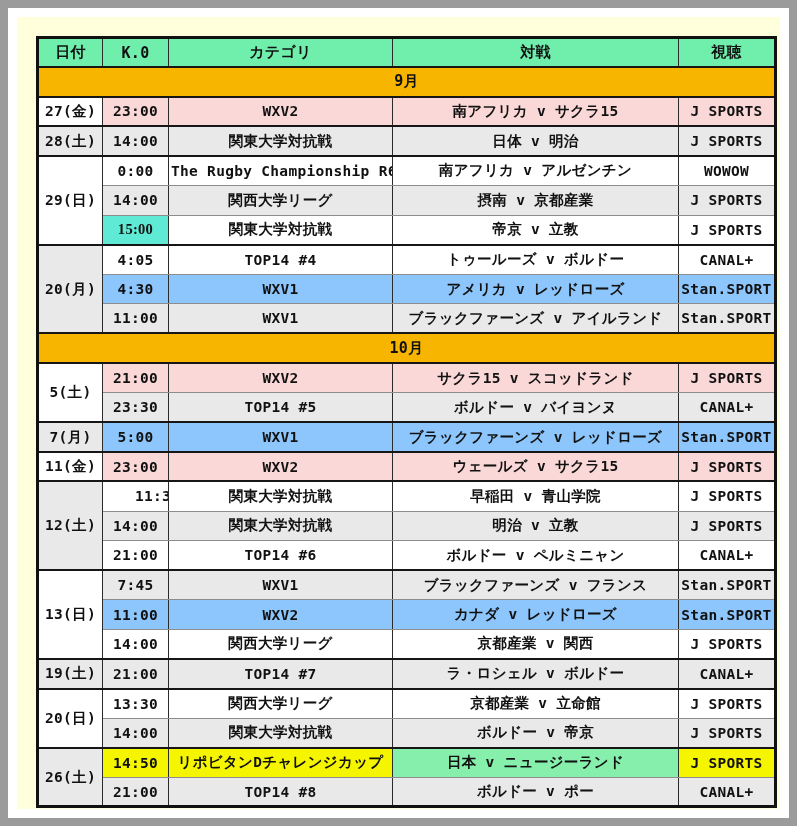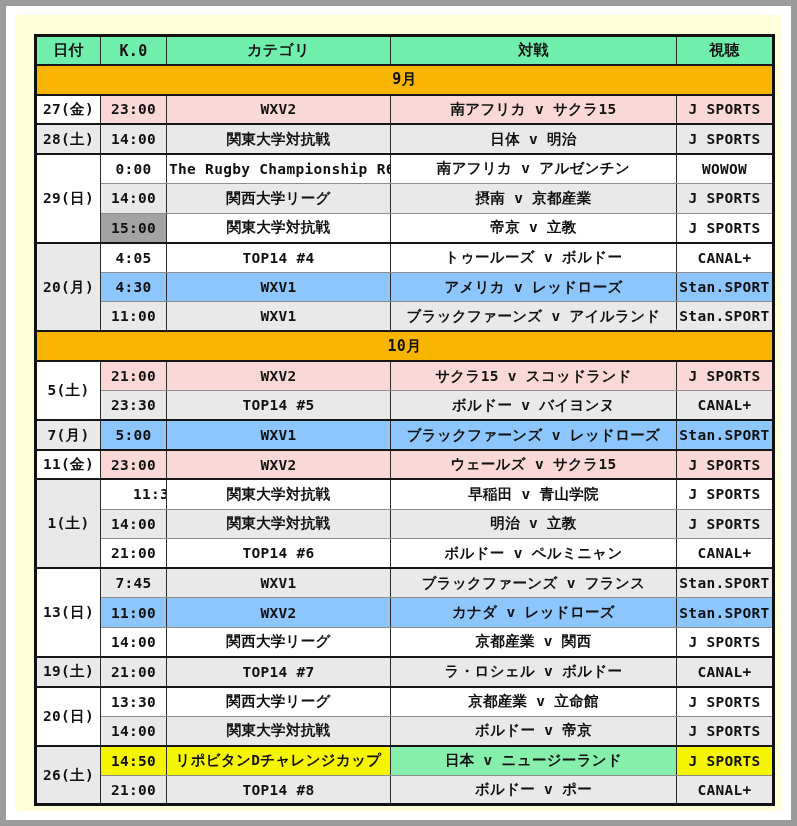--- a/index.html
+++ b/index.html
@@ -5,21 +5,21 @@
   html, body {
     margin: 0;
     padding: 0;
     background: #e6e6e6;
     font-family: "DejaVu Sans Mono", "DejaVu Sans", "Liberation Sans", sans-serif;
   }
   .canvas {
     box-sizing: border-box;
     width: 797px;
     height: 826px;
-    border: 6px solid #14b8a6;
+    border: 8px solid #14b8a6;
     background: #ffffff;
     padding: 9px;
   }
   .paper {
     box-sizing: border-box;
     width: 100%;
     height: 100%;
     padding: 19px;
   }
   table.sched {
@@ -101,21 +101,21 @@
             <td style="background: rgb(255, 255, 255); margin-top: 44px;">南アフリカ v アルゼンチン</td>
             <td style="background: rgb(255, 255, 255);">WOWOW</td>
           </tr>
           <tr>
             <td style="background: rgb(233, 233, 233);">14:00</td>
             <td class="cat-cell" style="background: rgb(233, 233, 233);">関西大学リーグ</td>
             <td style="background: rgb(233, 233, 233);">摂南 v 京都産業</td>
             <td style="background: rgb(233, 233, 233);">J SPORTS</td>
           </tr>
           <tr>
-            <td style="background: #a3a3a3;">15:00</td>
+            <td style="background: #5eead4; font-family: Liberation Serif, serif;">15:00</td>
             <td class="cat-cell" style="background: rgb(255, 255, 255);">関東大学対抗戦</td>
             <td style="background: rgb(255, 255, 255);">帝京 v 立教</td>
             <td style="background: rgb(255, 255, 255);">J SPORTS</td>
           </tr>
           <tr class="group-start">
             <td rowspan="3" class="date-cell" style="background: rgb(233, 233, 233);">20(月)</td>
             <td style="background: rgb(255, 255, 255);">4:05</td>
             <td class="cat-cell" style="background: rgb(255, 255, 255);">TOP14 #4</td>
             <td style="background: rgb(255, 255, 255);">トゥールーズ v ボルドー</td>
             <td style="background: rgb(255, 255, 255);">CANAL+</td>
@@ -156,21 +156,21 @@
             <td style="background: rgb(141, 198, 252);">Stan.SPORT</td>
           </tr>
           <tr class="group-start">
             <td rowspan="1" class="date-cell" style="background: rgb(255, 255, 255);">11(金)</td>
             <td style="background: rgb(251, 216, 216);">23:00</td>
             <td class="cat-cell" style="background: rgb(251, 216, 216);">WXV2</td>
             <td style="background: rgb(251, 216, 216);">ウェールズ v サクラ15</td>
             <td style="background: rgb(251, 216, 216);">J SPORTS</td>
           </tr>
           <tr class="group-start">
-            <td rowspan="3" class="date-cell" style="background: rgb(233, 233, 233);">1(土)</td>
+            <td rowspan="3" class="date-cell" style="background: rgb(233, 233, 233);">12(土)</td>
             <td style="background: rgb(255, 255, 255); padding-left: 32px;">11:30</td>
             <td class="cat-cell" style="background: rgb(255, 255, 255);">関東大学対抗戦</td>
             <td style="background: rgb(255, 255, 255);">早稲田 v 青山学院</td>
             <td style="background: rgb(255, 255, 255);">J SPORTS</td>
           </tr>
           <tr>
             <td style="background: rgb(233, 233, 233);">14:00</td>
             <td class="cat-cell" style="background: rgb(233, 233, 233);">関東大学対抗戦</td>
             <td style="background: rgb(233, 233, 233);">明治 v 立教</td>
             <td style="background: rgb(233, 233, 233);">J SPORTS</td>

